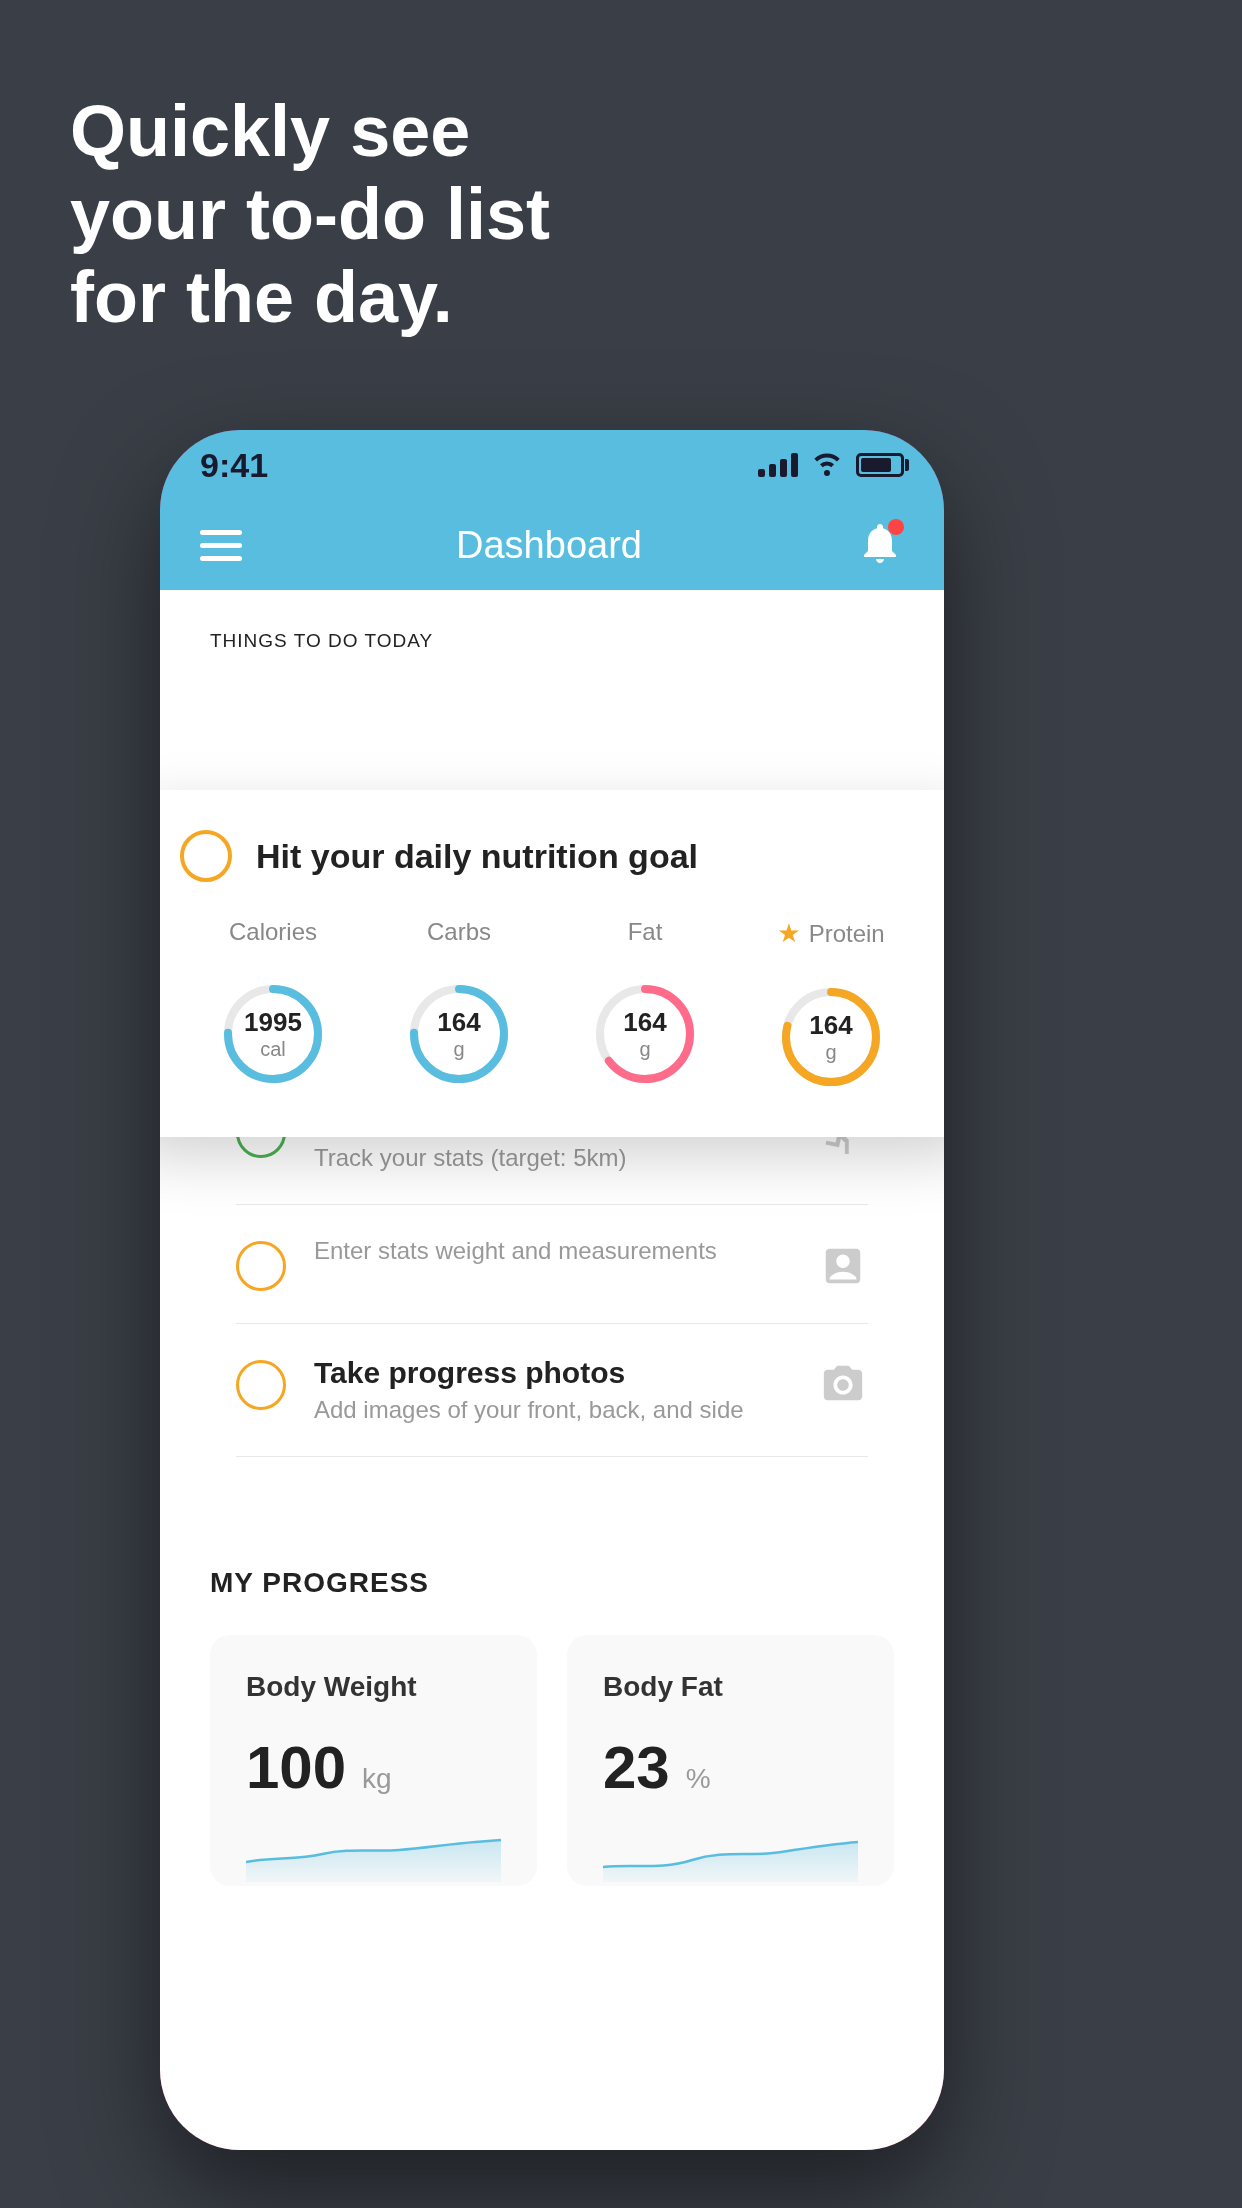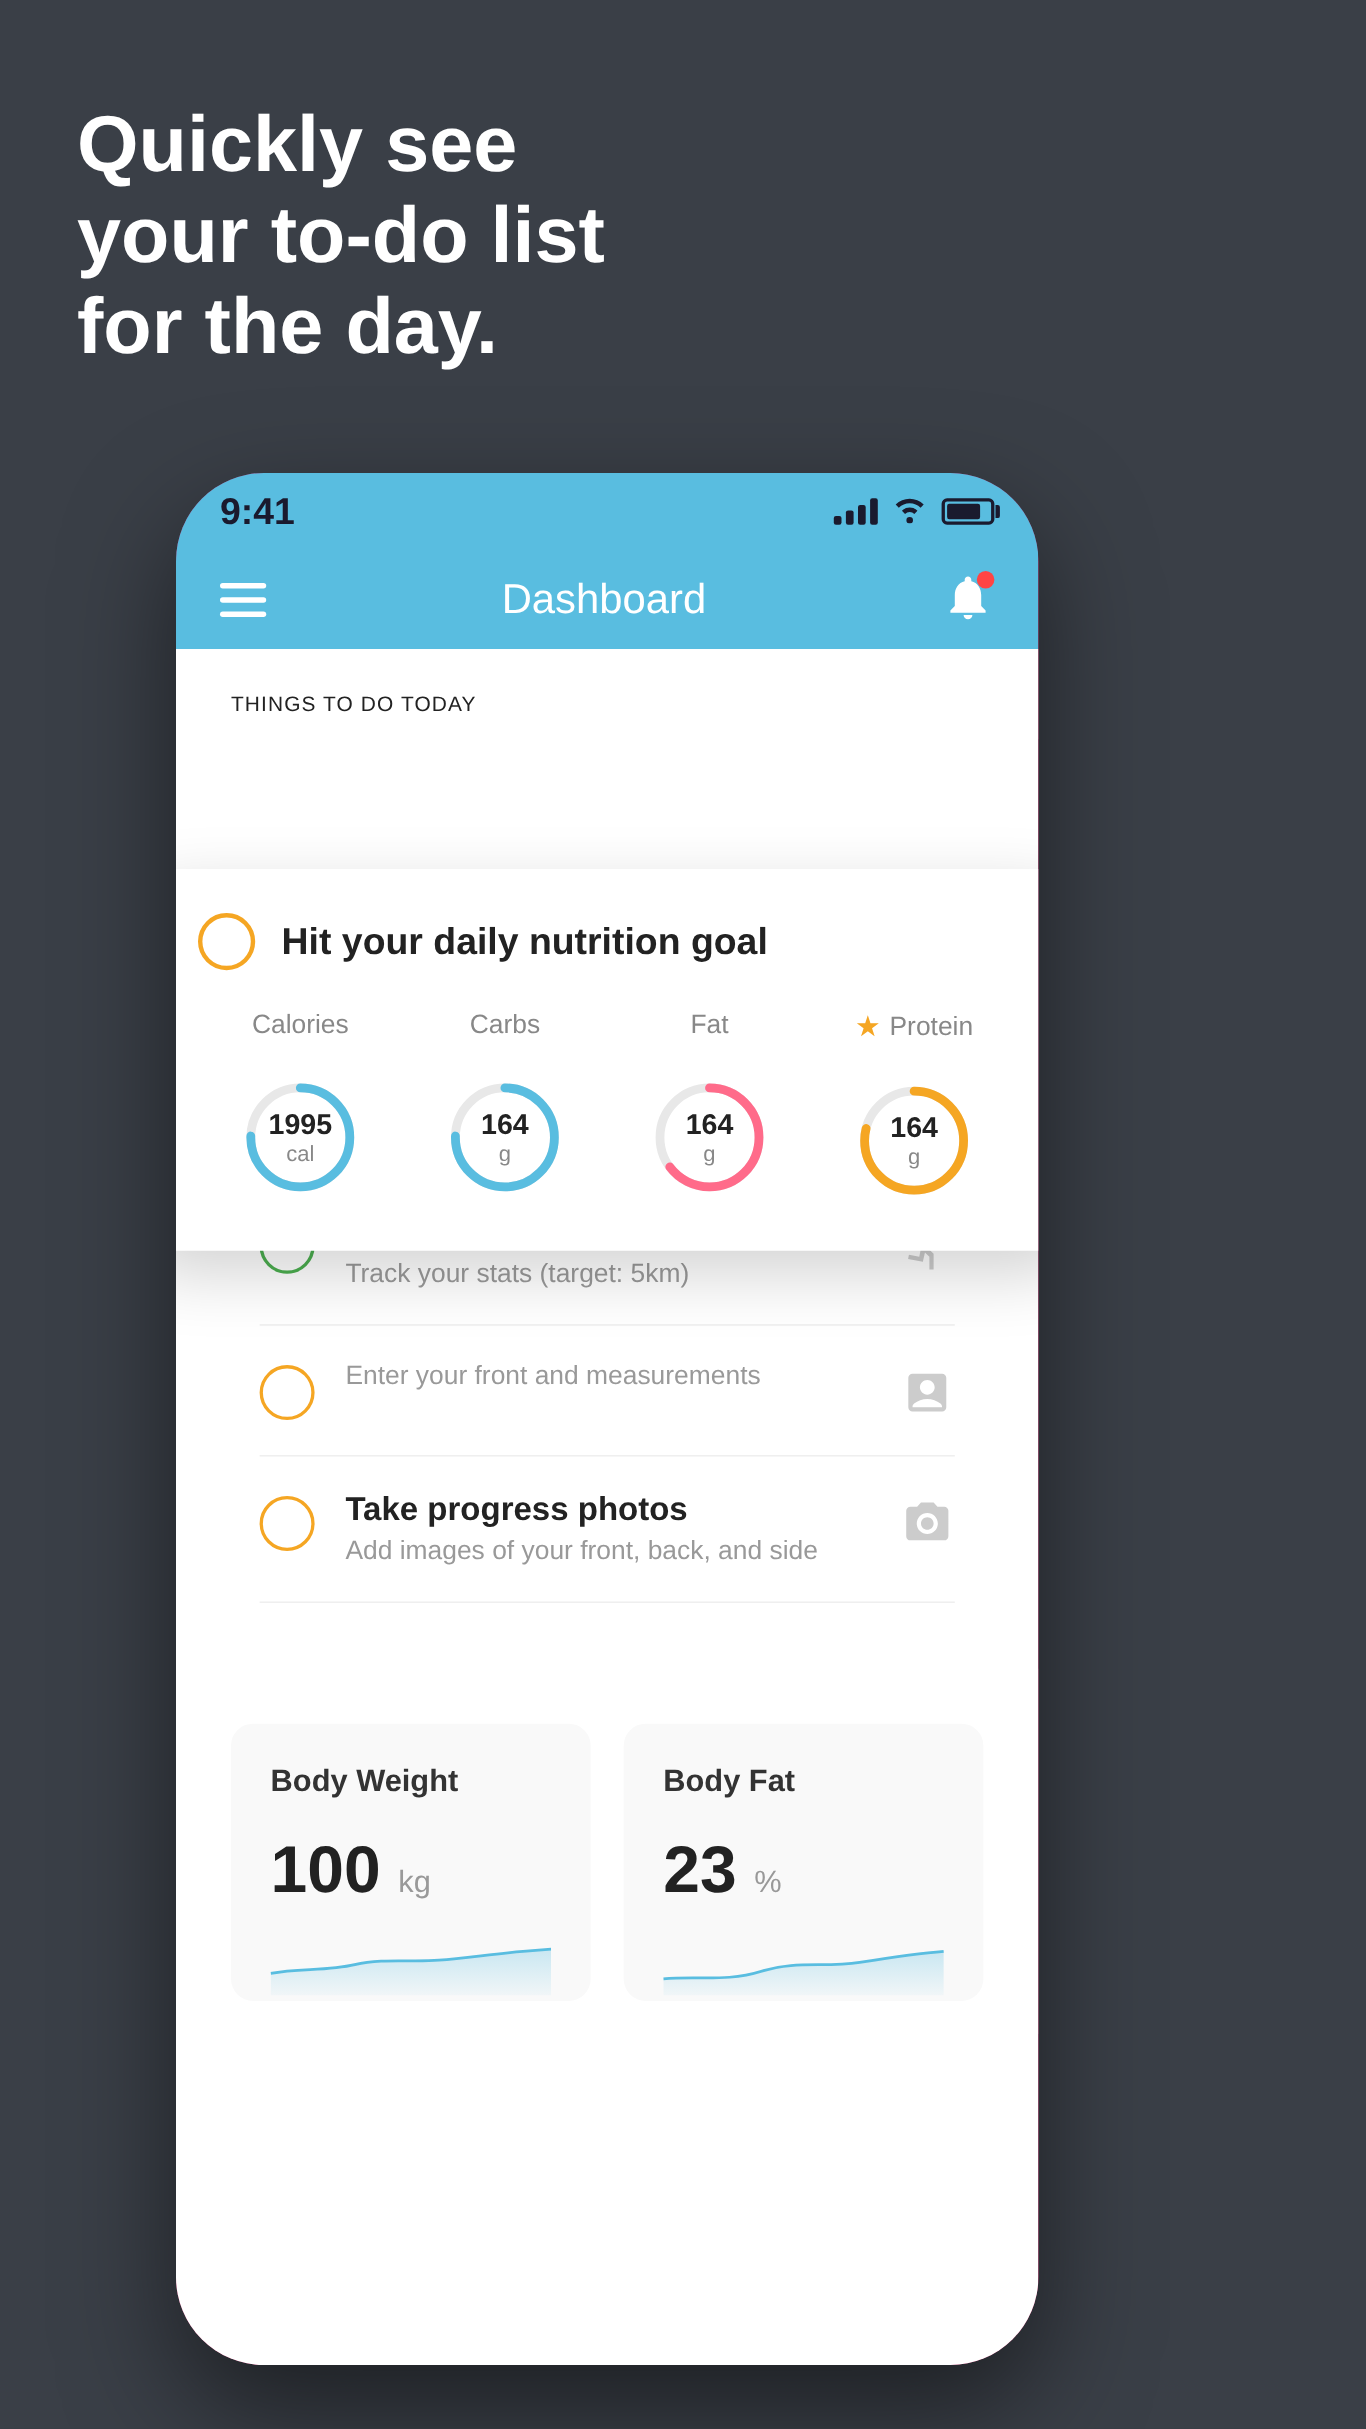--- a/index.html
+++ b/index.html
@@ -566,21 +566,21 @@
         <div class="todo-icon">
           <svg viewBox="0 0 24 24">
             <path d="M13.49 5.48c1.1 0 2-.9 2-2s-.9-2-2-2-2 .9-2 2 .9 2 2 2zm-3.6 13.9l1-4.4 2.1 2v6h2v-7.5l-2.1-2 .6-3c1.3 1.5 3.3 2.5 5.5 2.5v-2c-1.9 0-3.5-1-4.3-2.4l-1-1.6c-.4-.6-1-1-1.7-1-.3 0-.5.1-.8.1l-5.2 2.2v4.7h2v-3.4l1.8-.7-1.6 8.1-4.9-1-.4 2 7 1.4z"></path>
           </svg>
         </div>
       </div>
 
       <div class="todo-item">
         <div class="todo-circle yellow"></div>
         <div class="todo-text">
-          <div class="todo-subtitle">Enter your front and measurements</div>
+          <div class="todo-subtitle">Enter stats weight and measurements</div>
         </div>
         <div class="todo-icon">
           <svg viewBox="0 0 24 24">
             <path d="M19 3H5c-1.1 0-2 .9-2 2v14c0 1.1.9 2 2 2h14c1.1 0 2-.9 2-2V5c0-1.1-.9-2-2-2zm-7 3c1.93 0 3.5 1.57 3.5 3.5S13.93 13 12 13s-3.5-1.57-3.5-3.5S10.07 6 12 6zm7 13H5v-.23c0-.62.28-1.2.76-1.58C7.47 15.82 9.64 15 12 15s4.53.82 6.24 2.19c.48.38.76.97.76 1.58V19z"></path>
           </svg>
         </div>
       </div>
 
       <div class="todo-item">
         <div class="todo-circle yellow"></div>
@@ -591,20 +591,21 @@
         <div class="todo-icon">
           <svg viewBox="0 0 24 24">
             <path d="M20 4h-3.17L15 2H9L7.17 4H4c-1.1 0-2 .9-2 2v12c0 1.1.9 2 2 2h16c1.1 0 2-.9 2-2V6c0-1.1-.9-2-2-2zm-8 13c-2.76 0-5-2.24-5-5s2.24-5 5-5 5 2.24 5 5-2.24 5-5 5zm0-8c-1.65 0-3 1.35-3 3s1.35 3 3 3 3-1.35 3-3-1.35-3-3-3z"></path>
           </svg>
         </div>
       </div>
 
     </div>
 
     <div class="progress-section" style="margin-top: 60px;">
+      <div class="progress-title">MY PROGRESS</div>
       <div class="progress-grid">
 
         <div class="progress-card">
           <div class="progress-card-title">Body Weight</div>
           <div class="progress-value-row">
             <span class="progress-value">100</span>
             <span class="progress-unit">kg</span>
           </div>
           <svg class="mini-chart-wave" viewBox="0 0 200 60" preserveAspectRatio="none">
             <defs>

